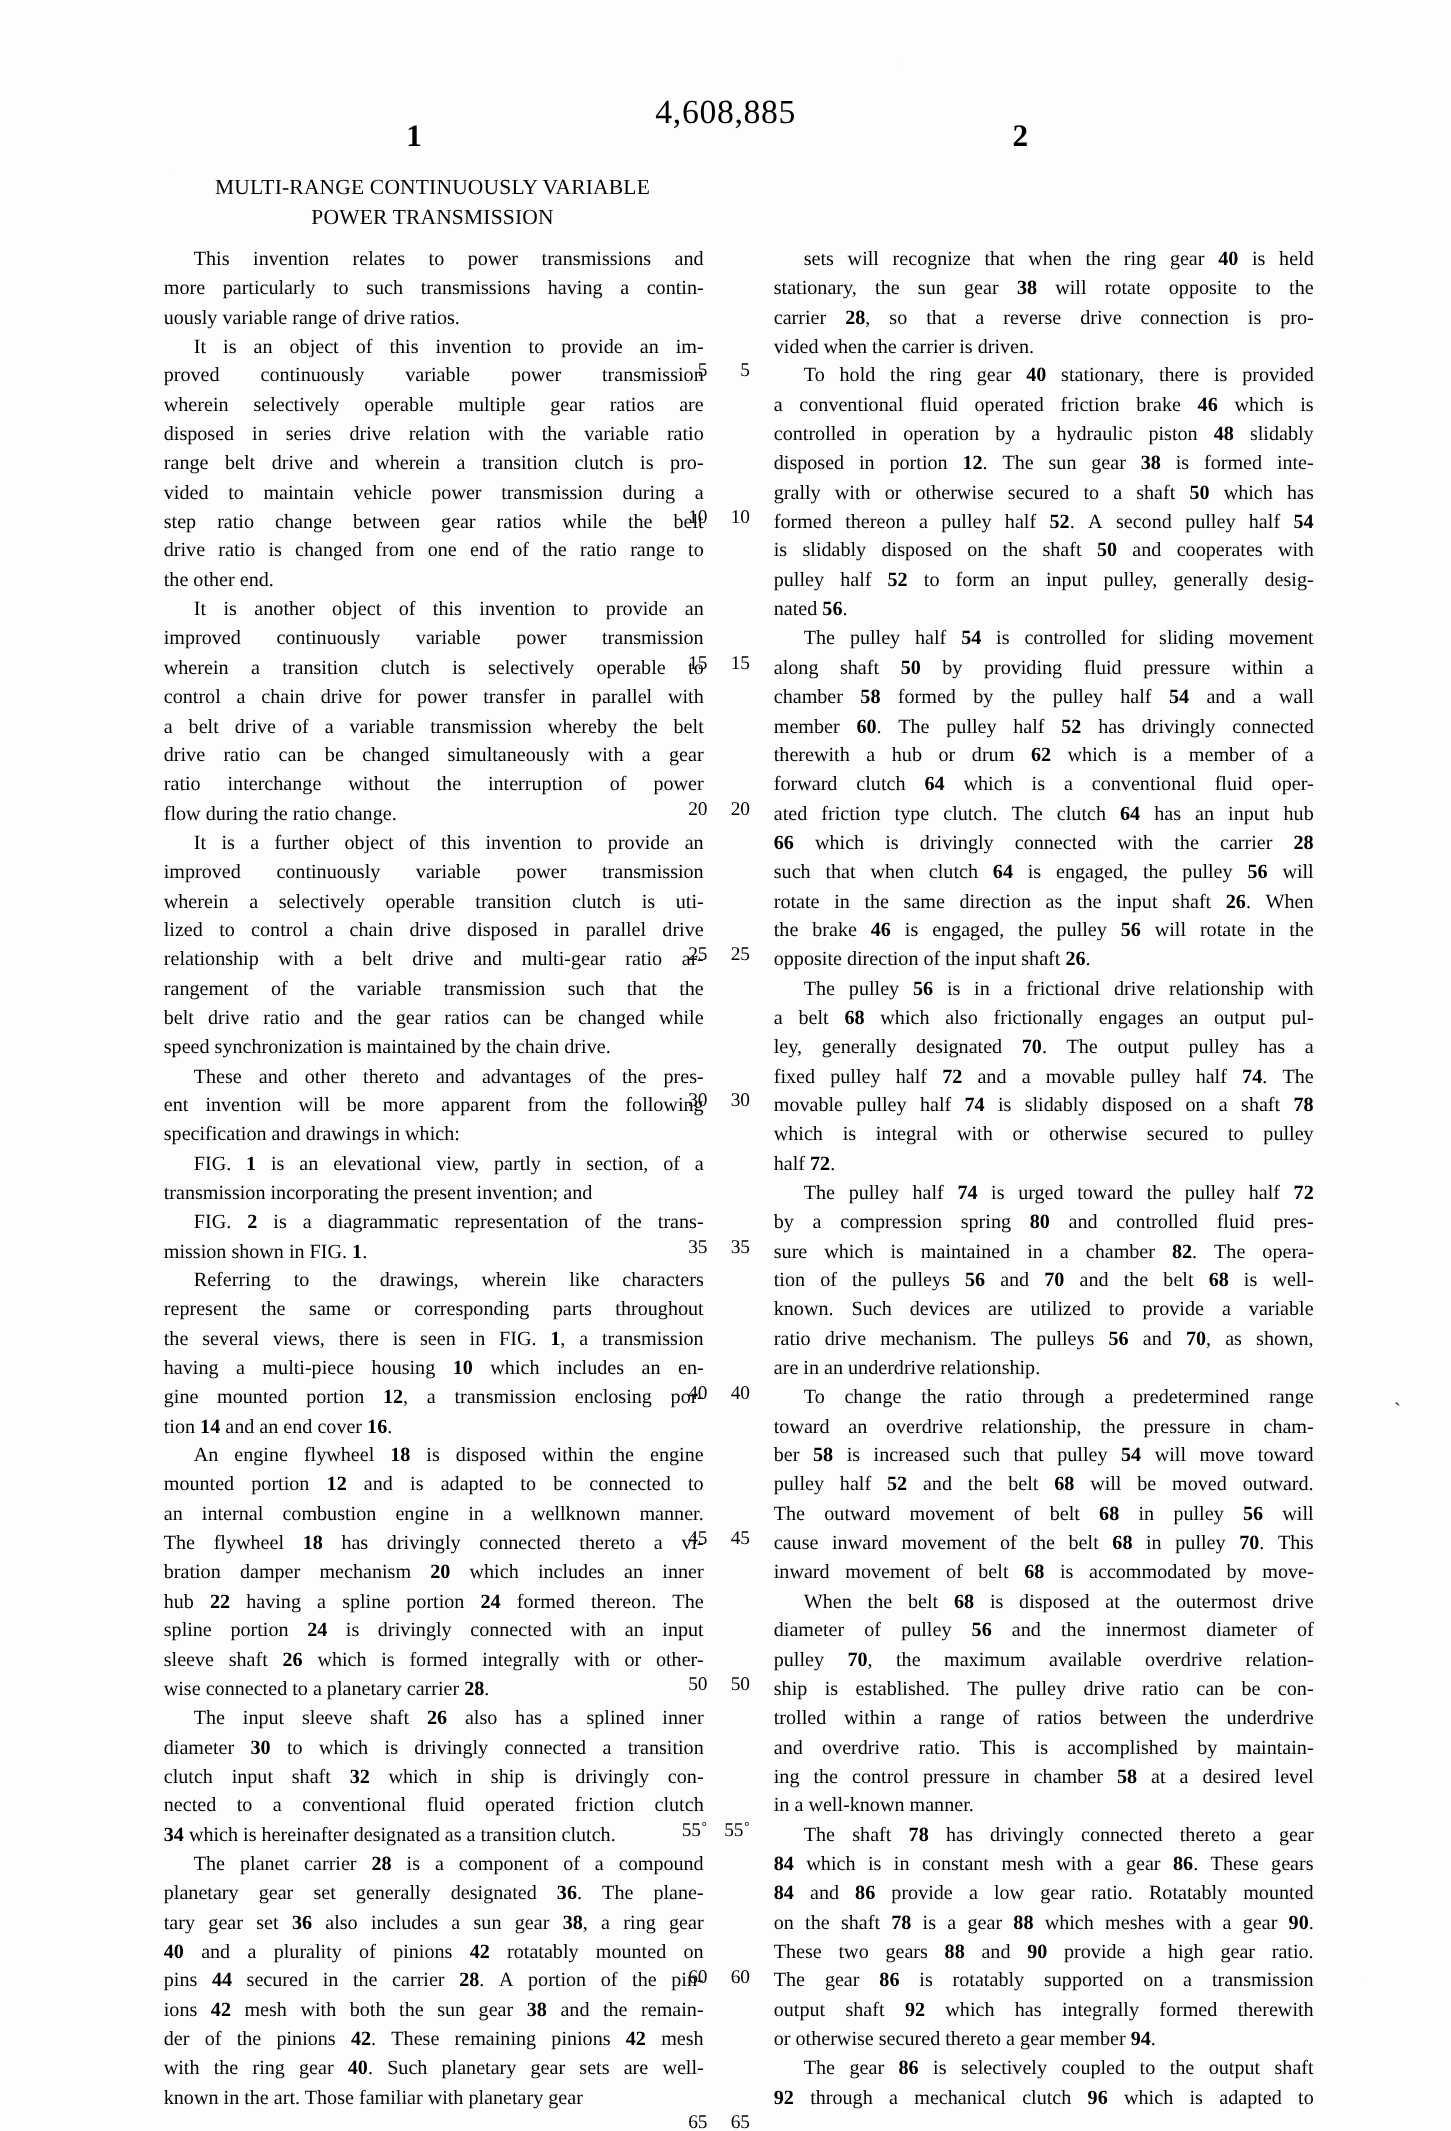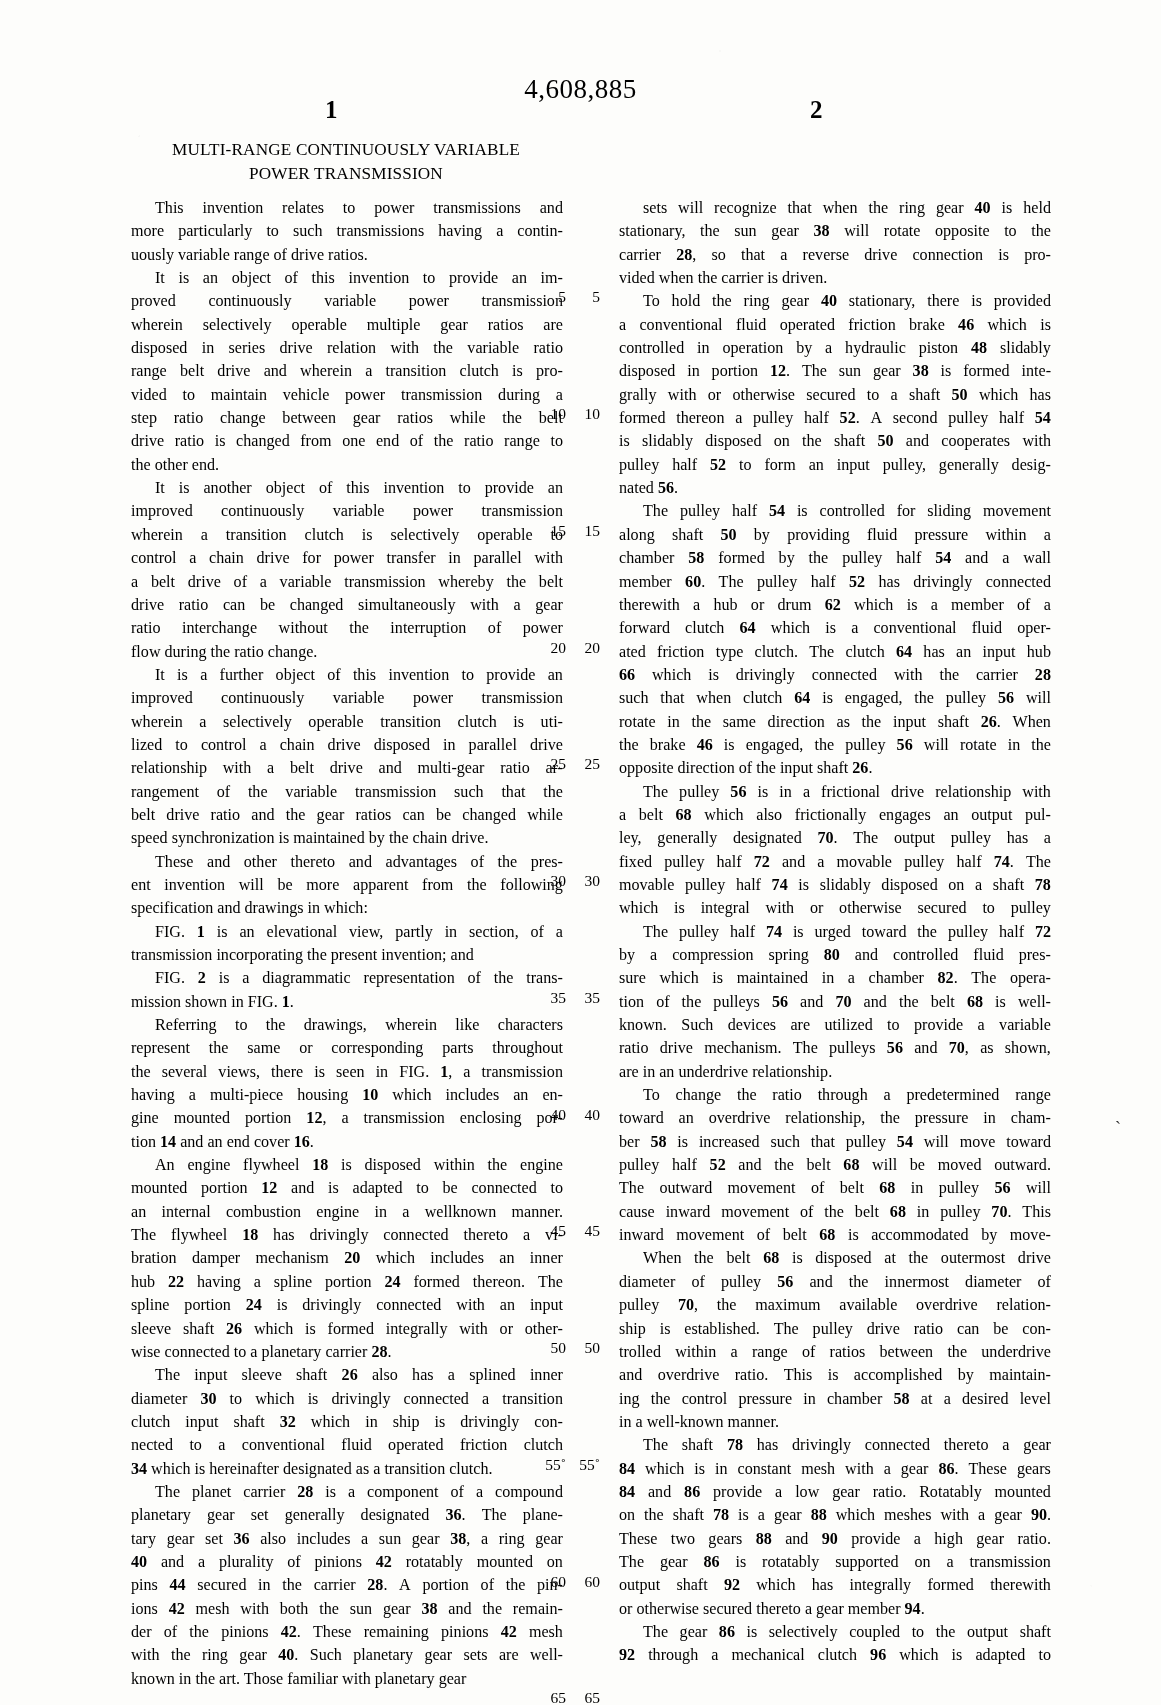--- a/index.html
+++ b/index.html
@@ -1238,20 +1238,21 @@
           <span>is</span>
           <span>integral</span>
           <span>with</span>
           <span>or</span>
           <span>otherwise</span>
           <span>secured</span>
           <span>to</span>
           <span>pulley</span>
         </span>
       </div>
+      <div class="line"><span class="nj">half <b>72</b>.</span></div>
       <div class="line">
         <span class="j indent" style="width: calc(100% - 24px);">
           <span>The</span>
           <span>pulley</span>
           <span>half</span>
           <span><b>74</b></span>
           <span>is</span>
           <span>urged</span>
           <span>toward</span>
           <span>the</span>

